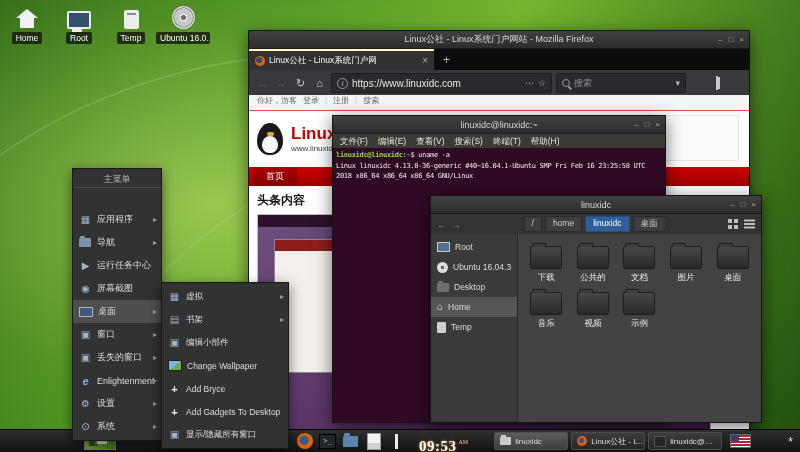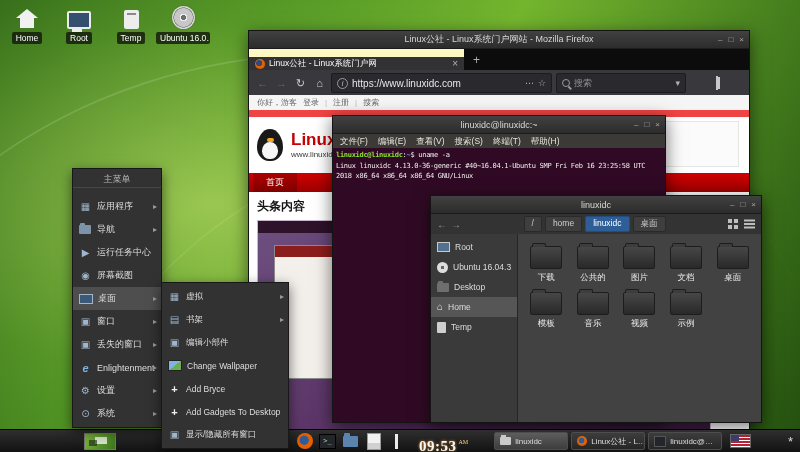--- a/index.html
+++ b/index.html
@@ -34,21 +34,21 @@
   .win{position:absolute;background:#3a3a3a;border:1px solid #141414;box-shadow:0 4px 16px rgba(0,0,0,.55);}
   .titlebar{height:17px;background:linear-gradient(#414141,#2c2c2c);border-bottom:1px solid #1c1c1c;
     display:flex;align-items:center;justify-content:center;position:relative;}
   .tb-title{font-size:9px;color:#d8d8d8;white-space:nowrap;overflow:hidden;max-width:80%;}
   .tb-btns{position:absolute;right:5px;top:0;height:100%;display:flex;align-items:center;gap:6px;}
   .tb-btn{font-size:8px;color:#a8a8a8;line-height:1;}
 
   
   .firefox{left:248px;top:30px;width:500px;height:400px;z-index:10;}
   .ff-tabbar{height:21px;background:#0c0c0d;display:flex;align-items:flex-end;}
-  .ff-tab{height:21px;width:215px;background:#323234;display:flex;align-items:center;gap:4px;padding:0 6px;border-top:8px solid #fef9c3;box-sizing:border-box;}
+  .ff-tab{height:21px;width:185px;background:#323234;display:flex;align-items:center;gap:4px;padding:0 6px;border-top:2px solid #fef9c3;box-sizing:border-box;}
   .favicon{width:10px;height:10px;border-radius:50%;flex:none;
     background:radial-gradient(circle at 42% 42%,#30497c 0 34%,#e66000 40% 70%,#ff9500 76%);}
   .tab-title{font-size:8.5px;color:#f9f9fa;flex:1;white-space:nowrap;overflow:hidden;}
   .tab-close{color:#b1b1b3;font-size:10px;}
   .ff-newtab{color:#b1b1b3;font-size:12px;padding:0 9px;align-self:center;}
   .ff-navbar{height:26px;background:#38383d;display:flex;align-items:center;gap:4px;padding:0 6px;border-bottom:1px solid #202023;}
   .nav-ico{color:#c8c8ca;font-size:11px;width:15px;text-align:center;flex:none;}
   .nav-ico.dim{color:#67676b;}
   .urlbar{flex:1;height:18px;background:#2a2a2e;border:1px solid #1c1c1f;border-radius:2px;display:flex;align-items:center;gap:4px;padding:0 5px;min-width:0;}
   .info-ico{width:9px;height:9px;border:1px solid #9a9a9e;border-radius:50%;color:#c8c8ca;font-size:7px;font-style:italic;display:flex;align-items:center;justify-content:center;flex:none;}
@@ -56,21 +56,21 @@
   .url-ico{color:#b1b1b3;font-size:9px;flex:none;}
   .searchbar{width:118px;height:18px;background:#2a2a2e;border:1px solid #1c1c1f;border-radius:2px;display:flex;align-items:center;gap:4px;padding:0 5px;flex:none;}
   .mag{width:6px;height:6px;border:1.5px solid #9a9a9e;border-radius:50%;position:relative;flex:none;}
   .mag::after{content:'';position:absolute;width:4px;height:1.5px;background:#9a9a9e;transform:rotate(45deg);right:-3px;bottom:-2px;}
   .search-ph{flex:1;font-size:9px;color:#8f8f94;}
   .ico-lib{width:11px;height:10px;background:repeating-linear-gradient(90deg,#c8c8ca 0 2px,rgba(0,0,0,0) 2px 4px);flex:none;}
   .ico-side{width:12px;height:9px;border:1px solid #c8c8ca;position:relative;flex:none;box-sizing:border-box;}
   .ico-side::after{content:'';position:absolute;left:0;top:0;width:3px;height:100%;background:#c8c8ca;}
   .ico-burger{width:11px;height:1.5px;background:#c8c8ca;box-shadow:0 3.5px 0 #c8c8ca,0 7px 0 #c8c8ca;transform:translateY(-4px);flex:none;}
   .ff-page{position:absolute;top:64px;bottom:0;left:0;right:0;background:#fff;overflow:hidden;}
-  .pg-userbar{height:15px;background:#f5f5f5;border-bottom:7px solid #ef4444;display:flex;align-items:center;gap:6px;padding:0 8px;font-size:8px;color:#666;}
+  .pg-userbar{height:15px;background:#f5f5f5;border-bottom:1px solid #ef4444;display:flex;gap:6px;padding:0 8px;font-size:8px;color:#666;}
   .pg-userbar .sep{color:#bbb;}
   .pg-header{height:52px;position:relative;display:flex;align-items:center;gap:8px;padding:2px 8px;}
   .penguin{width:26px;height:32px;position:relative;flex:none;}
   .p-body{position:absolute;left:0;top:0;width:26px;height:32px;background:#191919;border-radius:50% 50% 46% 46%/58% 58% 42% 42%;}
   .p-belly{position:absolute;left:5px;top:13px;width:16px;height:17px;background:#f6f6f6;border-radius:50% 50% 45% 45%;}
   .p-beak{position:absolute;left:10px;top:9px;width:7px;height:4px;background:#f5a623;border-radius:2px;}
   .site-name{font-size:17px;font-weight:bold;color:#c80000;line-height:1.1;}
   .site-domain{font-size:8px;color:#3a3a3a;}
   .ad-box{position:absolute;right:10px;top:4px;width:160px;height:44px;background:#fbfbfb;border:1px solid #e5e5e5;}
   .pg-nav{height:19px;background:linear-gradient(#d10000,#9c0000);display:flex;align-items:stretch;padding:0 4px;}
@@ -119,21 +119,21 @@
   .fm-grid{flex:1;background:#424242;display:grid;grid-template-columns:repeat(5,1fr);align-content:start;gap:8px 2px;padding:12px 6px;}
   .fm-item{display:flex;flex-direction:column;align-items:center;gap:3px;}
   .fm-folder{width:30px;height:21px;background:linear-gradient(#474747,#292929);border:1px solid #1d1d1d;border-radius:2px;position:relative;}
   .fm-folder::before{content:'';position:absolute;top:-4px;left:1px;width:12px;height:3px;background:#3d3d3d;border:1px solid #1d1d1d;border-bottom:none;border-radius:2px 2px 0 0;}
   .fm-item span{font-size:8.5px;color:#eaeaea;}
 
   
   .emenu{position:absolute;background:#323232;border:1px solid #181818;box-shadow:0 4px 12px rgba(0,0,0,.55);z-index:60;padding:2px 0;}
   .emenu-main{left:72px;top:168px;width:88px;}
   .emenu-sub{left:161px;top:282px;width:126px;}
-  .emenu-header{height:16px;display:flex;align-items:center;justify-content:center;font-size:9px;color:#b8b8b8;border-bottom:1px solid #474747;margin-bottom:7px;}
+  .emenu-header{height:16px;display:flex;align-items:center;justify-content:center;font-size:9px;color:#b8b8b8;border-bottom:1px solid #474747;margin-bottom:20px;}
   .emi{height:23px;display:flex;align-items:center;gap:5px;padding:0 6px;font-size:9px;color:#dedede;position:relative;white-space:nowrap;}
   .emenu-sub .emi{font-size:8.5px;}
   .emi.active{background:#4e4e4e;}
   .emi .g{width:13px;text-align:center;font-size:10px;color:#9fb6cc;flex:none;}
   .emi .g.plus{color:#efefef;font-weight:bold;font-size:11px;}
   .emi .arrow{position:absolute;right:4px;font-size:8px;color:#9c9c9c;}
   .g-elogo{width:13px;text-align:center;font-size:11px;font-weight:bold;font-style:italic;color:#7fb2e5;flex:none;}
   .g-folder{width:12px;height:9px;background:#7d93a8;border-radius:1px;position:relative;flex:none;margin:0 1px 0 0;}
   .g-folder::before{content:'';position:absolute;top:-2px;left:1px;width:5px;height:2px;background:#7d93a8;border-radius:1px 1px 0 0;}
   .g-monitor{width:12px;height:8px;border:1px solid #9fb6cc;background:#3c5a78;flex:none;}
@@ -355,33 +355,29 @@
       <div class="fm-item">
           <span class="fm-folder"></span>
           <span>下载</span>
         </div>
       <div class="fm-item">
           <span class="fm-folder"></span>
           <span>公共的</span>
         </div>
       <div class="fm-item">
           <span class="fm-folder"></span>
+          <span>文档</span>
+        </div>
+      <div class="fm-item">
+          <span class="fm-folder"></span>
           <span>图片</span>
         </div>
       <div class="fm-item">
           <span class="fm-folder"></span>
-          <span>文档</span>
-        </div>
-      <div class="fm-item">
-          <span class="fm-folder"></span>
           <span>桌面</span>
-        </div>
-      <div class="fm-item">
-          <span class="fm-folder"></span>
-          <span>模板</span>
         </div>
       <div class="fm-item">
           <span class="fm-folder"></span>
           <span>音乐</span>
         </div>
       <div class="fm-item">
           <span class="fm-folder"></span>
           <span>视频</span>
         </div>
       <div class="fm-item">

